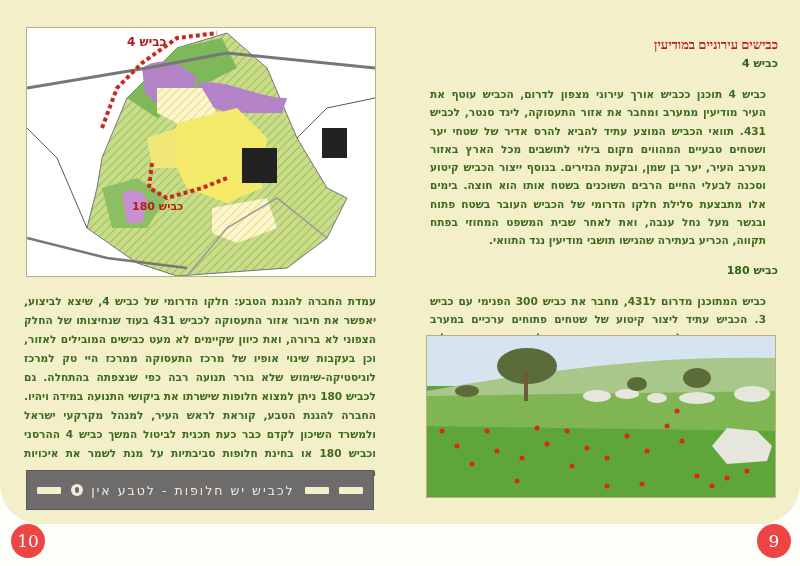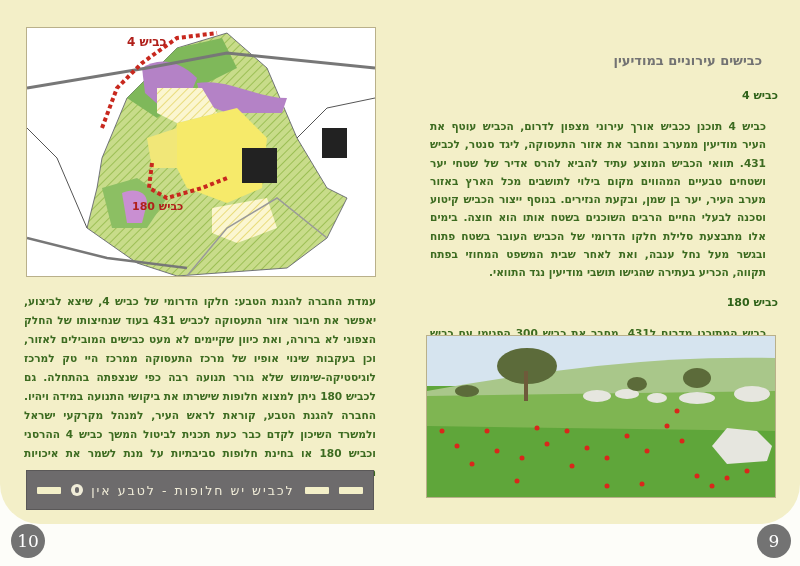--- a/index.html
+++ b/index.html
@@ -1,28 +1,28 @@
 <!DOCTYPE html>
 <html><head>
 <meta charset="utf-8">
 <style>
   html,body{margin:0;padding:0;}
   body{width:800px;height:566px;background:#fdfdf9;position:relative;overflow:hidden;font-family:"DejaVu Sans",sans-serif;}
   .spread{position:absolute;left:0;top:0;width:800px;height:524px;background:#f3efc8;border-radius:0 0 40px 40px;}
-  .page-num{position:absolute;top:524px;width:34px;height:34px;border-radius:50%;background:#737373;color:#fff;font-family:"DejaVu Serif",serif;font-size:17px;line-height:34px;text-align:center;}
+  .page-num{position:absolute;top:524px;width:34px;height:34px;border-radius:50%;background:#ef4444;color:#fff;font-family:"DejaVu Serif",serif;font-size:17px;line-height:34px;text-align:center;}
   .pn-left{left:11px;}
   .pn-right{left:757px;}
 
   
   .map-frame{position:absolute;left:26px;top:27px;width:348px;height:248px;background:#fff;border:1px solid #b9b08a;overflow:hidden;}
   .map-frame svg{display:block;}
 
   
   .col-right{position:absolute;left:418px;top:35px;width:360px;direction:rtl;text-align:justify;color:#3c6b20;font-weight:bold;font-size:10.6px;line-height:18.3px;}
-  .col-right h1{margin:16px;font-size:13px;line-height:20px;color:#737373;}
+  .col-right h1{margin:0;font-size:13px;line-height:20px;color:#b91c1c;font-family:Liberation Serif, serif;}
   .col-right h2{margin:0;font-size:11px;line-height:18px;color:#2f6219;}
   .col-right p{margin:12px;}
 
   
   .col-left{position:absolute;left:24px;top:292px;width:352px;direction:rtl;text-align:justify;color:#3c6b20;font-weight:bold;font-size:10.6px;line-height:19px;}
   .col-left p{margin:0;}
 
   
   .banner{position:absolute;left:26px;top:470px;width:348px;height:40px;background:#6d6b6c;border:1px solid #5a5858;display:flex;align-items:center;justify-content:space-between;padding:0 10px;box-sizing:border-box;direction:rtl;}
   .banner .bar{width:24px;height:7px;background:#f3efc8;border-radius:1px;}

